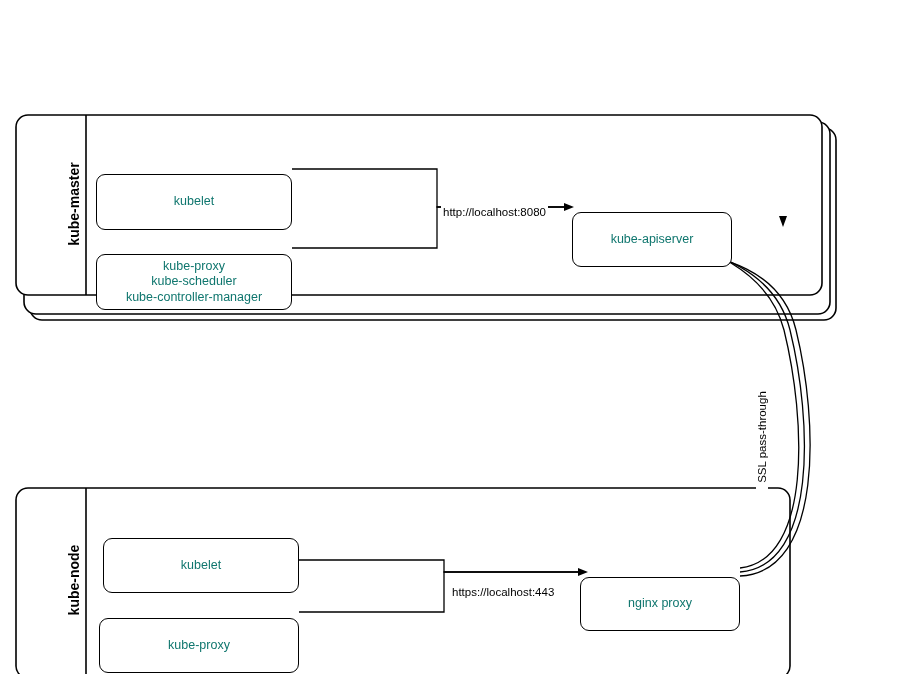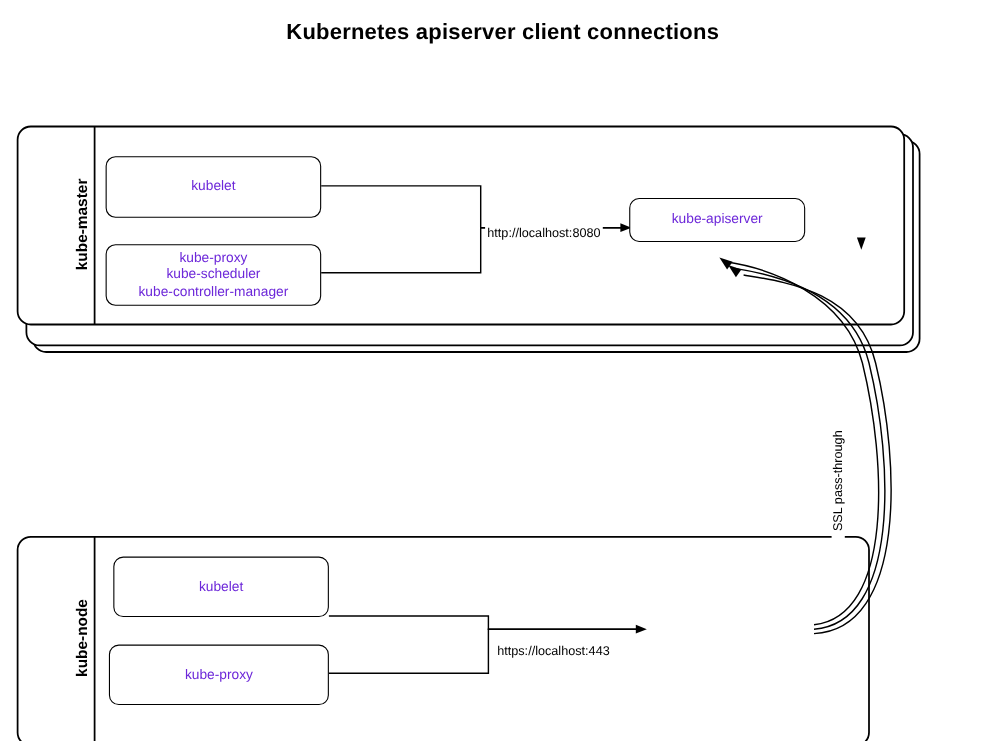--- a/index.html
+++ b/index.html
@@ -40,23 +40,24 @@
     position: absolute;
     border: 1.6px solid #000000;
     border-radius: 9px;
     background: #ffffff;
     box-sizing: border-box;
     display: flex;
     align-items: center;
     justify-content: center;
     text-align: center;
     font-size: 12.5px;
-    color: #6d28d9;
+    color: #0f766e;
     line-height: 1.25;
     white-space: pre-line;
+    margin-top: 32px;
   }
   .group-label {
     position: absolute;
     font-size: 14px;
     font-weight: bold;
     color: #000000;
     transform-origin: 50% 50%;
     white-space: nowrap;
     text-align: center;
   }
@@ -71,21 +72,20 @@
   .edge-label.vertical {
     transform-origin: 50% 50%;
     transform: rotate(-90deg);
   }
 </style>
 </head>
 <body>
 
 <div id="canvas">
 
-  <div class="title">Kubernetes apiserver client connections</div>
 
   <svg class="layer">
 
     <rect x="30" y="128" width="806" height="192" rx="12" ry="12" fill="#ffffff" stroke="#000000" stroke-width="1.6"></rect>
     <rect x="24" y="122" width="806" height="192" rx="12" ry="12" fill="#ffffff" stroke="#000000" stroke-width="1.6"></rect>
 
     <rect x="16" y="115" width="806" height="180" rx="12" ry="12" fill="#ffffff" stroke="#000000" stroke-width="1.6"></rect>
     <line x1="86" y1="115" x2="86" y2="295" stroke="#000000" stroke-width="1.6"></line>
 
     <rect x="16" y="488" width="774" height="190" rx="12" ry="12" fill="#ffffff" stroke="#000000" stroke-width="1.6"></rect>
@@ -114,26 +114,27 @@
 
   <div class="group-label" style="left:14px; top:196px; width:120px; transform: rotate(-90deg);">kube-master</div>
   <div class="group-label" style="left:14px; top:572px; width:120px; transform: rotate(-90deg);">kube-node</div>
 
   <div class="box" style="left:96px; top:142px; width:196px; height:56px;">kubelet</div>
 
   <div class="box" style="left:96px; top:222px; width:196px; height:56px;">kube-proxy
 kube-scheduler
 kube-controller-manager</div>
 
-  <div class="box" style="left:572px; top:180px; width:160px; height:40px;">kube-apiserver</div>
+  <div class="box" style="left:572px; top:180px; width:160px; height:55px;">kube-apiserver</div>
 
   <div class="box" style="left:103px; top:506px; width:196px; height:55px;">kubelet</div>
 
   <div class="box" style="left:99px; top:586px; width:200px; height:55px;">kube-proxy</div>
 
+  <div class="box" style="left:580px; top:545px; width:160px; height:54px;">nginx proxy</div>
 
   <div class="edge-label" style="left:441px; top:194px;margin-top:12px;">http://localhost:8080</div>
 
   <div class="edge-label" style="left:450px; top:586px;">https://localhost:443</div>
 
   <div class="edge-label vertical" style="left:700px; top:431px; width:120px; text-align:center;">SSL pass-through</div>
 
 </div>
 
 </body></html>

